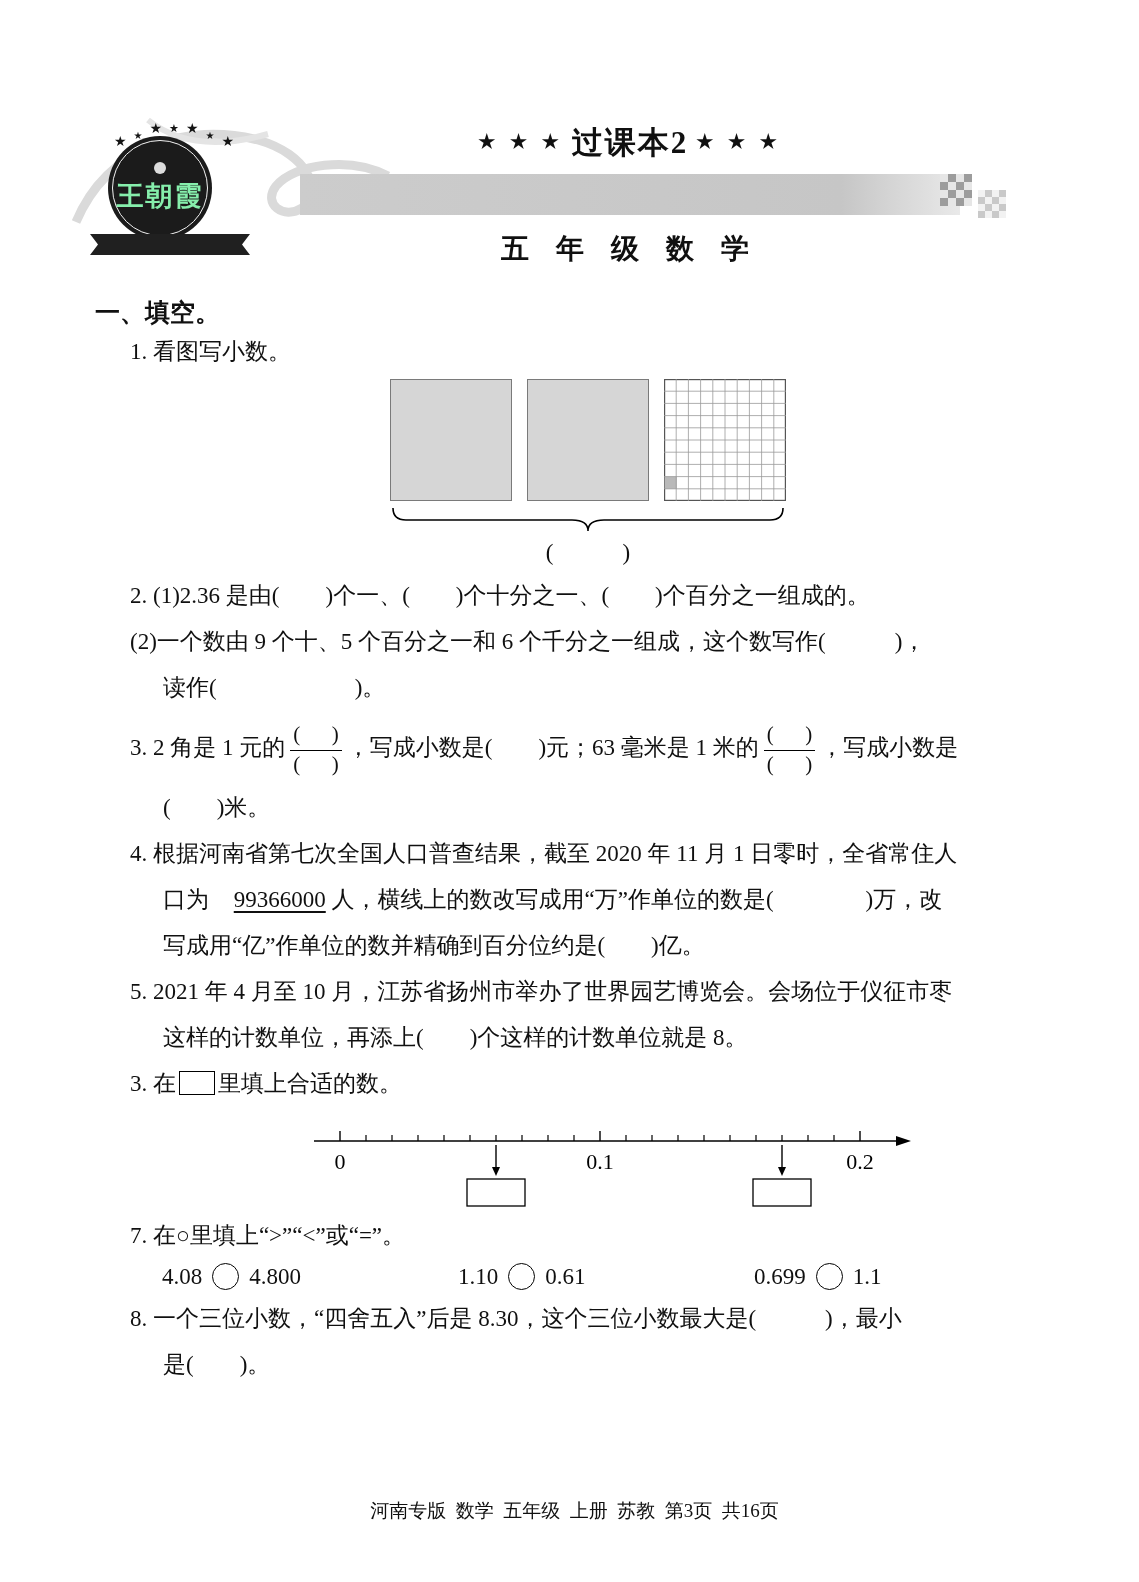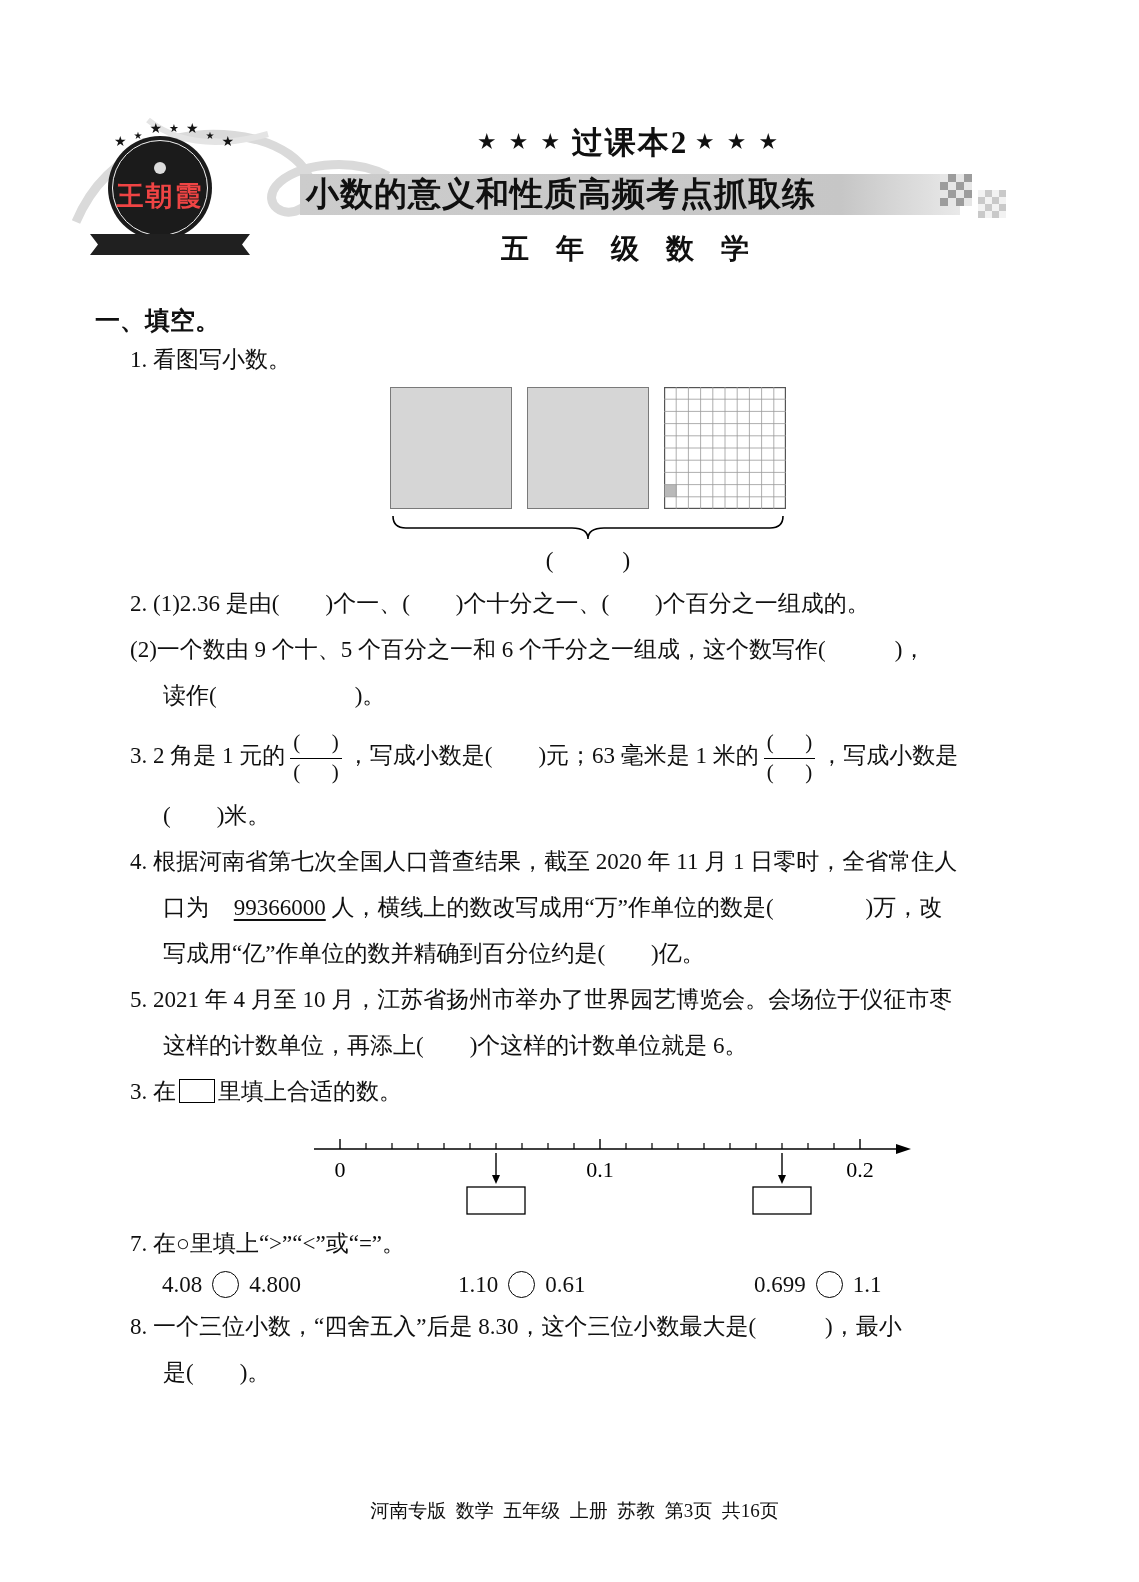--- a/index.html
+++ b/index.html
@@ -23,21 +23,21 @@
   .logo-stars .s3,.logo-stars .s5 { font-size:14px; transform:translateY(2px); }
   .logo-stars .s4 { font-size:11px; }
   .logo-circle {
     position:absolute; left:28px; top:26px; width:104px; height:104px;
     border-radius:50%; background:#1b1b1b;
     display:flex; flex-direction:column; align-items:center; justify-content:center;
     z-index:1;
   }
   .logo-circle::after { content:""; position:absolute; inset:4px; border:1.5px solid #f2f2f2; border-radius:50%; }
   .logo-dot { width:12px; height:12px; border-radius:50%; background:#dcdcdc; margin-bottom:4px; }
-  .logo-name { font-size:27px; font-weight:bold; color:#ef4444; letter-spacing:2px; }
+  .logo-name { font-size:27px; font-weight:bold; color:#86efac; letter-spacing:2px; }
   .logo-ribbon {
     position:absolute; left:10px; top:124px; width:160px; height:21px;
     background:#202020; z-index:2;
     clip-path:polygon(0 0,100% 0,95% 50%,100% 100%,0 100%,5% 50%);
   }
   .header-center { position:relative; padding-top:122px; margin-left:300px; width:660px; text-align:center; z-index:1; }
   .series-row { font-size:31px; font-weight:bold; letter-spacing:2px; white-space:pre-wrap; }
   .series-stars { font-size:19px; letter-spacing:5px; vertical-align:5px; margin:0 8px; }
   .banner {
     position:relative; margin-top:10px; height:41px; text-align:left;
@@ -45,21 +45,21 @@
   }
   .banner-text { display:inline-block; font-size:33px; font-weight:bold; line-height:41px; padding-left:6px; letter-spacing:1px; }
   .checker { position:absolute; }
   .checker.c1 { width:32px; height:32px; right:-12px; top:0px;
     background:repeating-conic-gradient(#9c9c9c 0% 25%,#e6e6e6 0% 50%); background-size:16px 16px; }
   .checker.c2 { width:28px; height:28px; right:-46px; top:16px;
     background:repeating-conic-gradient(#c9c9c9 0% 25%,#f2f2f2 0% 50%); background-size:14px 14px; }
   .grade { margin-top:15px; font-size:28px; font-weight:bold; letter-spacing:10px; }
   
   .content { position:relative; padding:0 88px 0 95px; z-index:1; }
-  .section-title { margin-top:36px; font-size:25px; font-weight:bold;font-family:Liberation Mono, monospace; }
+  .section-title { margin-top:28px; font-size:25px; font-weight:bold;font-family:Liberation Mono, monospace; }
   .questions { margin-left:35px; }
   .line { font-size:23px; line-height:46px; white-space:pre-wrap; }
   .indent1 { padding-left:33px; }
   
   .q1-graphic { margin-left:260px; margin-top:4px; width:396px; }
   .squares-row { display:flex; gap:15px; }
   .sq { width:122px; height:122px; background:#d6d6d6; border:1px solid #7a7a7a; }
   .brace { display:block; margin-top:4px; }
   .q1-blank { text-align:center; font-size:23px; line-height:40px; white-space:pre-wrap; }
   
@@ -103,21 +103,20 @@
     <div class="logo-circle">
       <div class="logo-dot"></div>
       <div class="logo-name">王朝霞</div>
     </div>
     <div class="logo-ribbon"></div>
   </div>
 
   <div class="header-center">
     <div class="series-row"><span class="series-stars">★ ★ ★</span><span>过课本2</span><span class="series-stars">★ ★ ★</span></div>
     <div class="banner">
-      <span class="banner-text">小数的意义和性质高频考点抓取练</span>
       <span class="checker c1"></span>
       <span class="checker c2"></span>
     </div>
     <div class="grade">五 年 级 数 学</div>
   </div>
 
   <div class="content">
     <div class="section-title">一、填空。</div>
 
     <div class="questions">
@@ -153,21 +152,21 @@
       </div>
 
       <div>
         <div class="line">4. 根据河南省第七次全国人口普查结果，截至 2020 年 11 月 1 日零时，全省常住人</div>
         <div class="line indent1"><span>口为 </span><span class="u">99366000</span><span> 人，横线上的数改写成用“万”作单位的数是(                )万，改</span></div>
         <div class="line indent1">写成用“亿”作单位的数并精确到百分位约是(        )亿。</div>
       </div>
 
       <div>
         <div class="line">5. 2021 年 4 月至 10 月，江苏省扬州市举办了世界园艺博览会。会场位于仪征市枣</div>
-        <div class="line indent1">这样的计数单位，再添上(        )个这样的计数单位就是 6。</div>
+        <div class="line indent1">这样的计数单位，再添上(        )个这样的计数单位就是 8。</div>
       </div>
 
       <div>
         <div class="line"><span>3. 在</span><span class="blank-box"></span><span>里填上合适的数。</span></div>
         <div class="numberline-wrap">
           <svg width="612" height="96" viewBox="0 0 612 96">
             <line x1="4" y1="28" x2="588" y2="28" stroke="#000000" stroke-width="1.5"></line>
             <polygon points="586,23 601,28 586,33" fill="#000000"></polygon>
             <path stroke="#000000" stroke-width="1.2" d="M56 28V22M82 28V22M108 28V22M134 28V22M160 28V22M186 28V22M212 28V22M238 28V22M264 28V22M316 28V22M342 28V22M368 28V22M394 28V22M420 28V22M446 28V22M472 28V22M498 28V22M524 28V22"></path>
             <path stroke="#000000" stroke-width="1.4" d="M30 28V18M290 28V18M550 28V18"></path>

